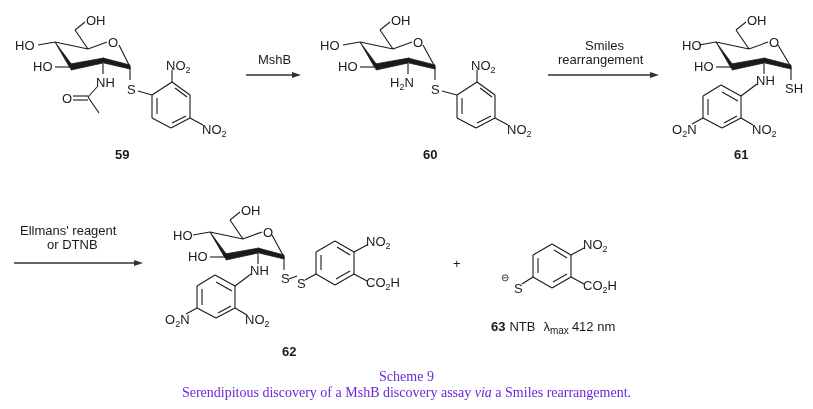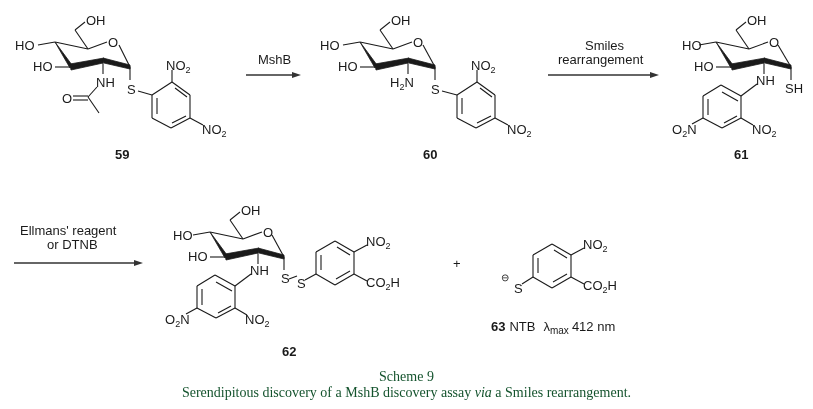--- a/index.html
+++ b/index.html
@@ -8,21 +8,21 @@
   #scheme text { font-family:"Liberation Sans", sans-serif; fill:#1a1a1a; }
   .lbl { font-size:13px; }
   .sub { font-size:9px; }
   .cmpd { font-size:13px; font-weight:bold; }
   .cond { font-size:13px; }
   .bond { stroke:#1a1a1a; stroke-width:1.1; fill:none; }
   .wedge { fill:#1a1a1a; stroke:#1a1a1a; stroke-width:0.8; }
   .arrow { stroke:#333; stroke-width:1.3; }
   .arrowhead { fill:#333; }
   .caption { position:absolute; left:0; width:813px; text-align:center;
-             font-family:"Liberation Serif", serif; color:#14532d; }
+             font-family:"Liberation Serif", serif; color:#6d28d9; }
   #cap-title { top:369px; font-size:14px; }
   #cap-text { top:385px; font-size:14px; }
   #cap-text i { }
 </style>
 </head>
 <body>
 
 <svg id="scheme" viewBox="0 0 813 409" xmlns="http://www.w3.org/2000/svg">
 
   <g>

